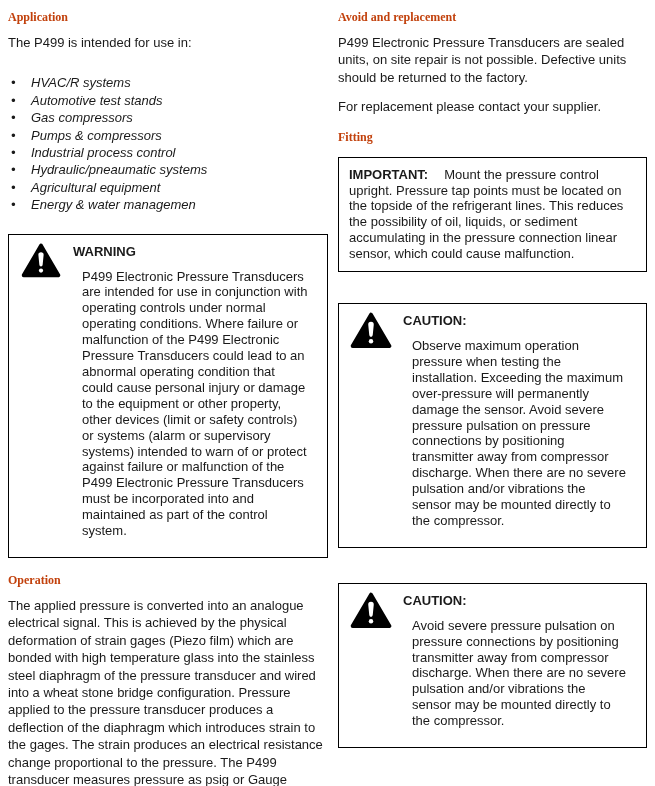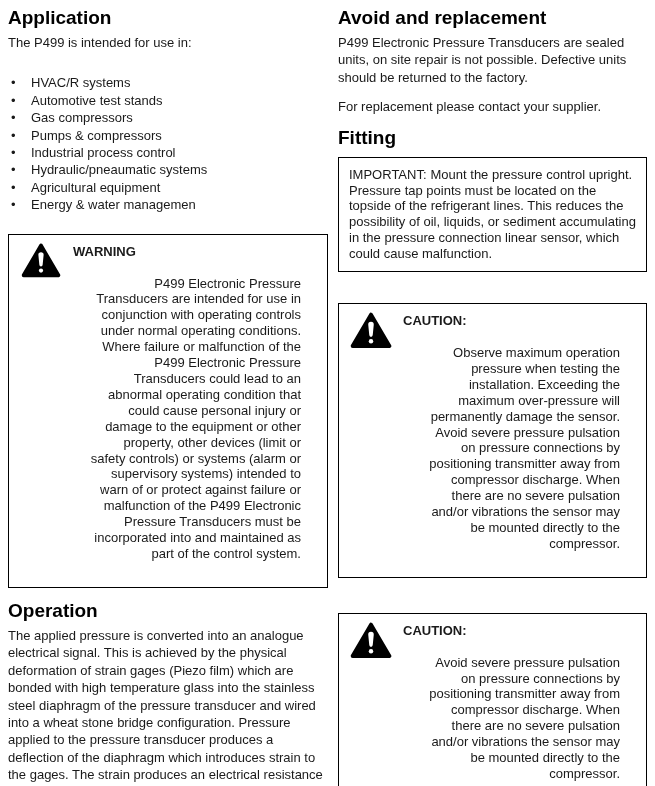--- a/index.html
+++ b/index.html
@@ -8,56 +8,56 @@
     background: #ffffff;
     overflow: hidden;
     font-family: "Liberation Sans", "DejaVu Sans", sans-serif;
     color: #1a1a1a;
   }
   .page { display: flex; padding: 8px 0 0 8px; gap: 10px; box-sizing: border-box; }
   .col-left  { width: 320px; flex: 0 0 320px; }
   .col-right { width: 309px; flex: 0 0 309px; }
 
   h2 {
-    font-size: 19px; font-weight: bold; color: #000000;
-    margin: 0 0 7px 0; line-height: 19px;
+    font-size: 12px; font-weight: bold; color: #c2410c;
+    margin: 0 0 7px 0; line-height: 19px; font-family: Liberation Serif, serif;
   }
   p { font-size: 13px; line-height: 17.4px; margin: 0 0 12px 0; }
 
   ul.bullets { list-style: none; margin: 0 0 0 0; padding: 0; }
   ul.bullets li {
     position: relative; padding-left: 23px;
-    font-size: 13px; line-height: 17.4px;
+    font-size: 13px; line-height: 17.4px; font-style: italic;
   }
   ul.bullets li::before {
     content: "\2022"; position: absolute; left: 3px; top: 0;
   }
 
   .alert-box { border: 1px solid #000; box-sizing: border-box; background: #fff; }
   .alert-flex { display: flex; }
   .alert-icon {
     flex: 0 0 64px; display: flex; justify-content: center;
     align-items: flex-start; padding-top: 8px;
   }
   .alert-content {
     flex: 1; padding: 9px 10px 9px 0;
     font-size: 13px; line-height: 15.9px;
   }
   .alert-title { font-weight: bold; }
-  .alert-body { margin: 16px; text-align: right; }
+  .alert-body { margin: 9px; }
 
   .warning-box { margin-top: 20px; margin-bottom: 13px; }
 
   .operation-para { margin-bottom: 0; }
 
   .important-box {
     padding: 9px 10px; margin-bottom: 31px;
     font-size: 13px; line-height: 15.9px;
   }
-  .important-label { font-weight: normal; margin-right: 4px; }
+  .important-label { font-weight: bold; margin-right: 16px; }
 
   .caution-box { margin-bottom: 35px; }
 
   .fitting-heading { margin: 2px 0 10px 0; }
 </style>
 </head>
 <body>
 
 <div class="page">
 

